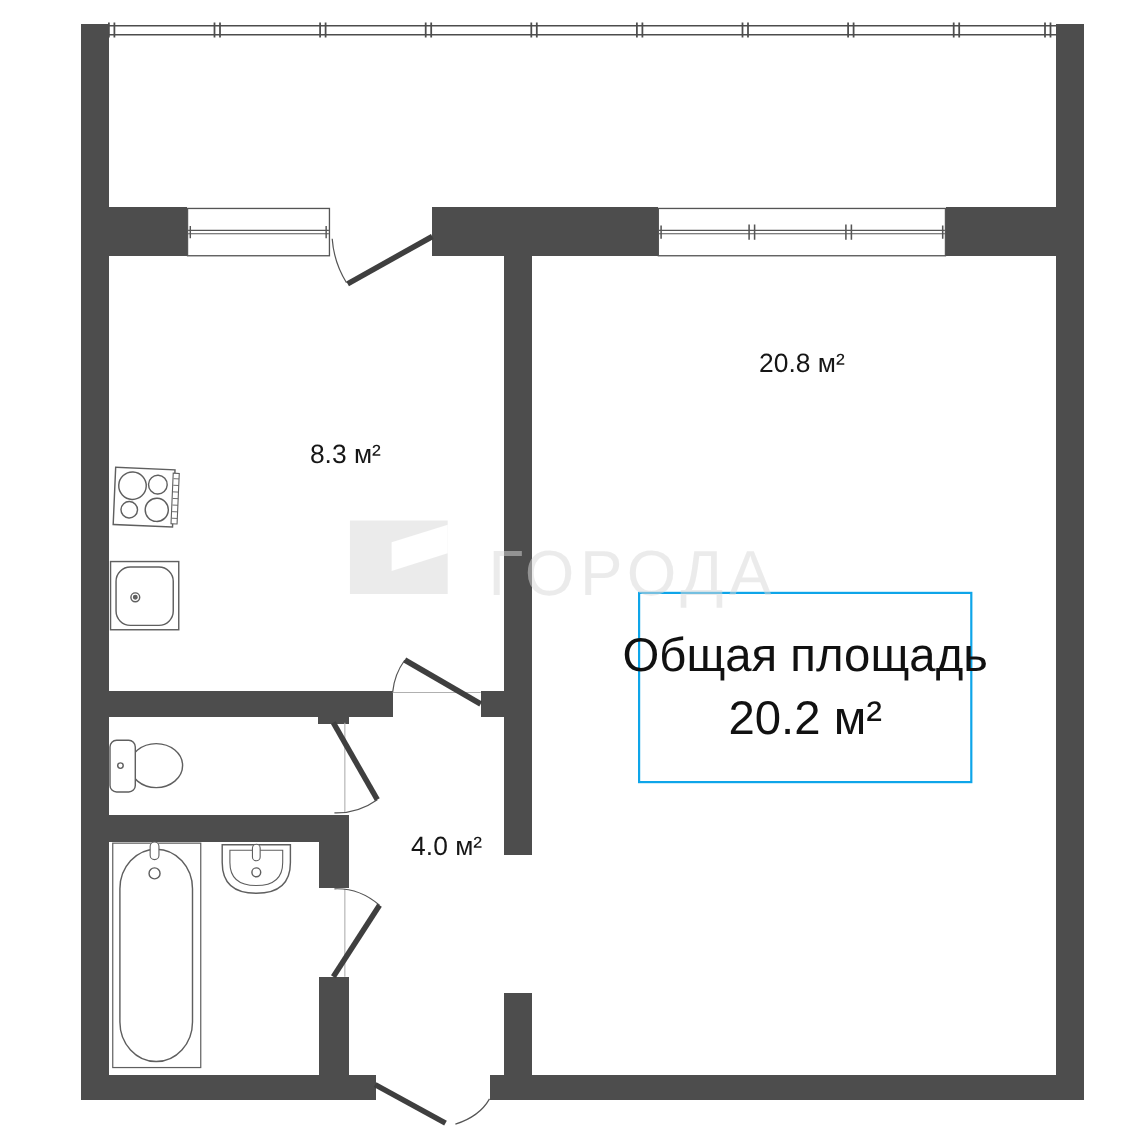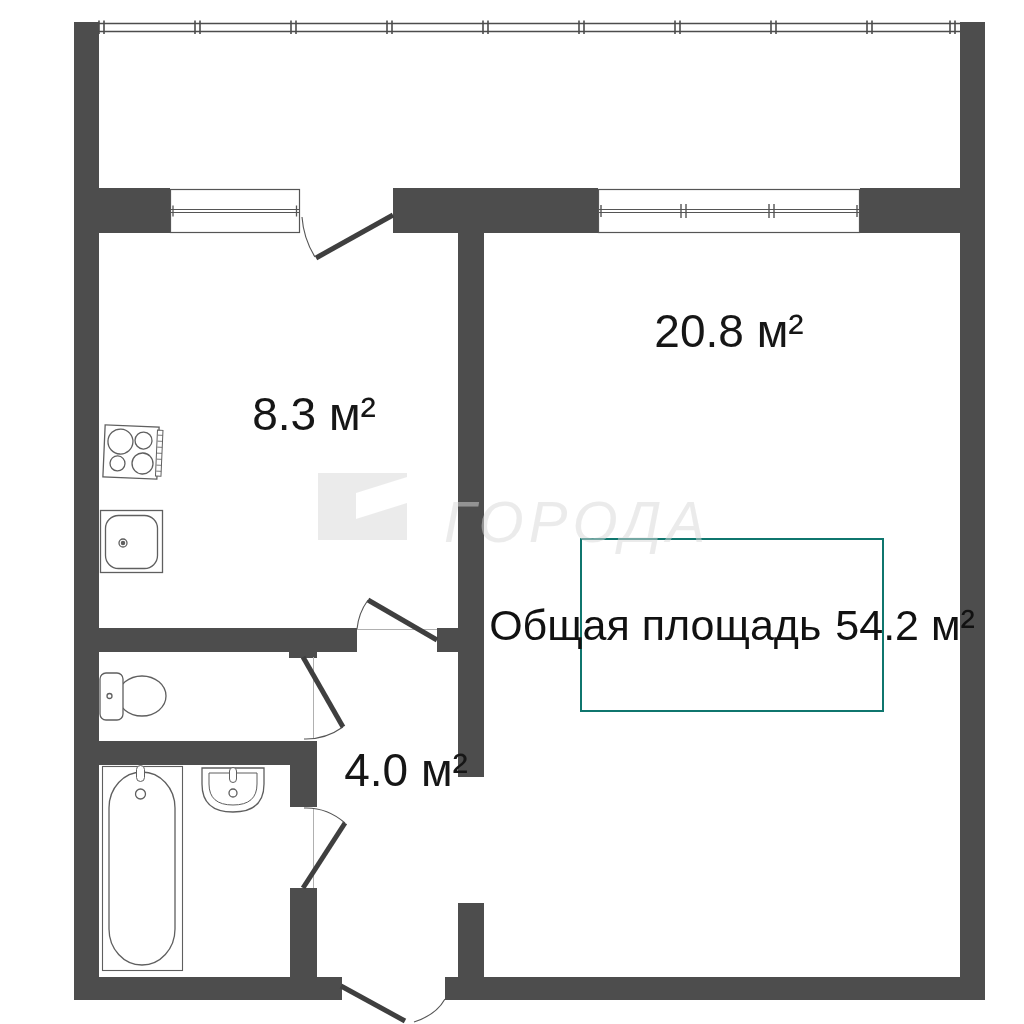--- a/index.html
+++ b/index.html
@@ -3,36 +3,36 @@
 <meta charset="utf-8">
 <style>
   html,body{margin:0;padding:0;background:#fff;}
   .stage{
     position:relative;width:1024px;height:1024px;background:#ffffff;
     font-family:"Liberation Sans", sans-serif;overflow:hidden;
   }
   .plan-svg{position:absolute;left:0;top:0;z-index:1;}
   .room-label{
     position:absolute;z-index:2;transform:translate(-50%,-50%);
-    font-size:46px;color:#161616;white-space:nowrap;letter-spacing:0px;
+    font-size:24px;color:#161616;white-space:nowrap;letter-spacing:0px;
   }
   .total-box{
     position:absolute;z-index:2;left:580px;top:538px;width:304px;height:174px;
-    border:2px solid #0f766e;background:#ffffff;box-sizing:border-box;
-    display:flex;flex-direction:row;align-items:center;justify-content:center;
+    border:2px solid #0ea5e9;background:#ffffff;box-sizing:border-box;
+    display:flex;flex-direction:column;align-items:center;justify-content:center;
     gap:14px;
   }
   .total-box .line{font-size:43px;color:#111111;line-height:1;white-space:nowrap;}
   .watermark{
     position:absolute;z-index:3;left:318px;top:471px;height:70px;
     display:flex;align-items:flex-end;opacity:0.5;pointer-events:none;
   }
   .watermark .wm-text{
     font-size:58px;color:#d9d9d9;line-height:1;margin-left:36px;margin-bottom:-10px;
-    letter-spacing:5px;white-space:nowrap;font-style:italic;
+    letter-spacing:5px;white-space:nowrap;
   }
 </style>
 </head>
 <body>
 
 <div class="stage">
 
   <svg class="plan-svg" width="1024" height="1024" viewBox="0 0 1024 1024">
 
     <g fill="#4d4d4d" shape-rendering="crispEdges">
@@ -135,21 +135,21 @@
   </svg>
 
   <div class="room-label" style="left:314px;top:414px;">8.3 м²</div>
 
   <div class="room-label" style="left:729px;top:331px;">20.8 м²</div>
 
   <div class="room-label" style="left:385px;top:770px;margin-left:21px;">4.0 м²</div>
 
   <div class="total-box">
     <div class="line">Общая площадь</div>
-    <div class="line">54.2 м²</div>
+    <div class="line">20.2 м²</div>
   </div>
 
   <div class="watermark">
     <svg width="90" height="68" viewBox="0 0 90 68">
       <rect x="0" y="0" width="89" height="67" fill="#d9d9d9"></rect>
       <polygon points="38,20 89,4 89,30 38,46" fill="#ffffff"></polygon>
     </svg>
     <span class="wm-text">ГОРОДА</span>
   </div>
 

